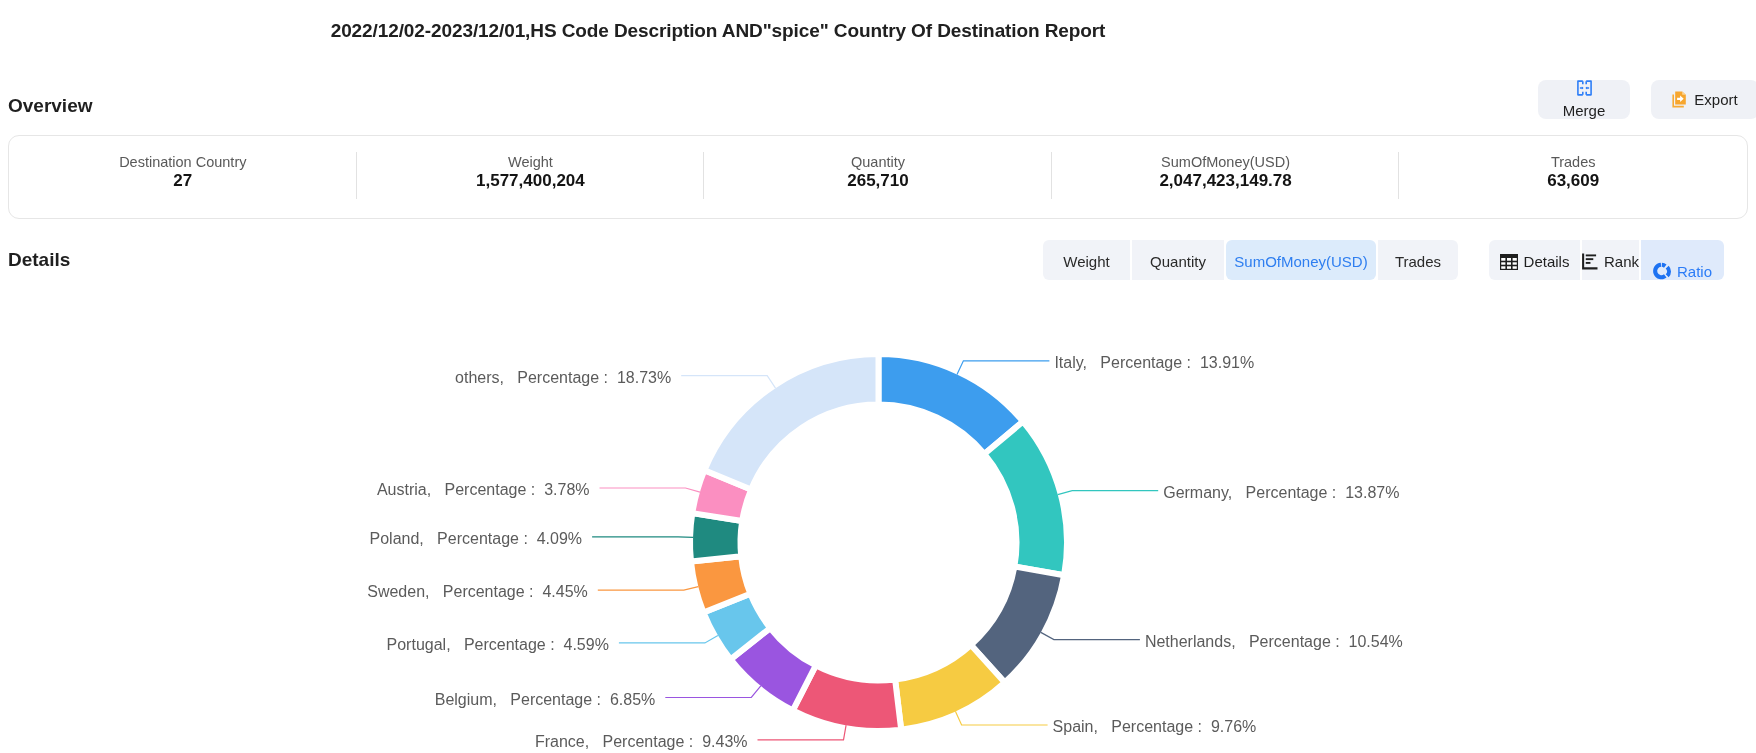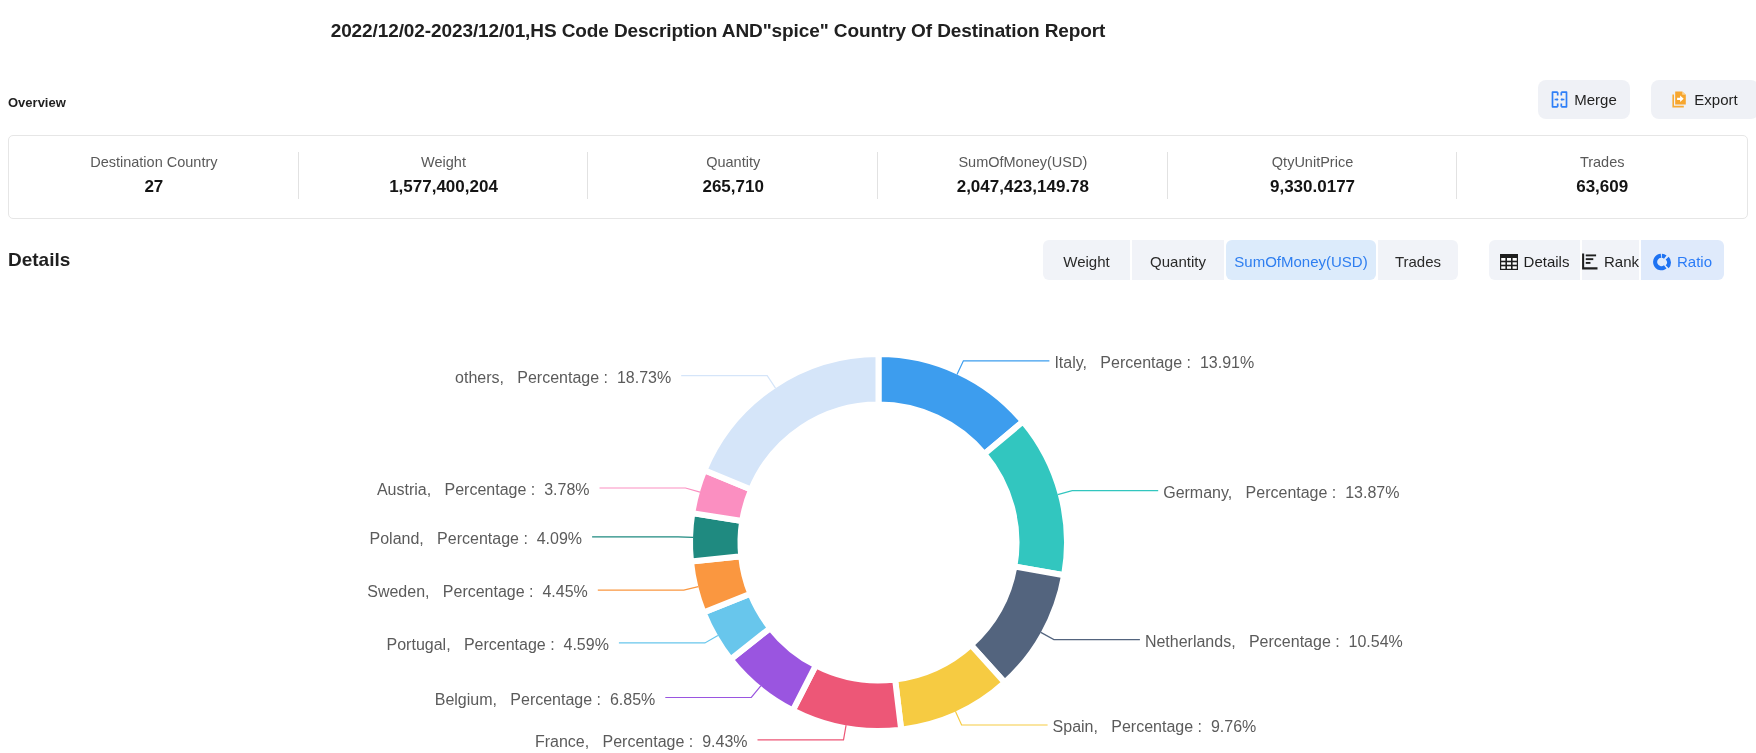--- a/index.html
+++ b/index.html
@@ -1,36 +1,36 @@
 <!DOCTYPE html>
 <html><head>
 <meta charset="utf-8">
 <style>
 * { margin:0; padding:0; box-sizing:border-box; }
 html,body { width:1756px; height:753px; background:#fff; font-family:"Liberation Sans", sans-serif; position:relative; overflow:hidden; }
 .title { position:absolute; top:20px; left:0; width:1436px; text-align:center; font-size:19px; font-weight:700; color:#202020; letter-spacing:-0.1px; }
-.overview-label { position:absolute; left:8px; top:95px; font-size:13px; font-weight:700; color:#1f1f1f; }
+.overview-label { position:absolute; left:8px; top:95px; font-size:19px; font-weight:700; color:#1f1f1f; }
 .btn { position:absolute; height:39px; background:#eff1f6; border-radius:8px; display:flex; align-items:center; justify-content:center; gap:6px; font-size:15px; color:#1f1f1f; }
-#btn-merge { left:1538px; top:80px; width:92px; }
+#btn-merge { left:1538px; top:80px; width:92px;flex-direction:column; }
 #btn-export { left:1651px; top:80px; width:108px; }
-.ovbox { position:absolute; left:8px; top:135px; width:1740px; height:84px; border:1px solid #e6e6e6; border-radius:5px; display:flex; }
+.ovbox { position:absolute; left:8px; top:135px; width:1740px; height:84px; border:1px solid #e6e6e6; border-radius:11px; display:flex; }
 .ovcol { flex:1; position:relative; text-align:center; padding-top:18px; }
 .ovcol .sep { position:absolute; right:0; top:16px; height:47px; width:1px; background:#e2e2e2; }
 .ovlabel { font-size:14.5px; color:#595959; line-height:17px; }
-.ovvalue { font-size:17px; font-weight:700; color:#141414; margin-top:6px; }
+.ovvalue { font-size:17px; font-weight:700; color:#141414; }
 .details-label { position:absolute; left:8px; top:249px; font-size:19px; font-weight:700; color:#1f1f1f; }
 .tabs { position:absolute; left:1043px; top:240px; height:40px; display:flex; gap:2px; }
 .tab { height:40px; line-height:44px; text-align:center; background:#f1f3f8; font-size:15px; color:#2a2a2a; }
 .tab:first-child { border-radius:6px 0 0 6px; }
 .tab:last-child { border-radius:0 6px 6px 0; }
 .tab.sel { background:#dcebfb; color:#2e7ef0; border-radius:6px; }
 .vbtns { position:absolute; left:1489px; top:240px; height:40px; display:flex; gap:2px; }
 .vbtn { height:40px; background:#f1f3f8; font-size:15px; color:#1f1f1f; display:flex; align-items:center; justify-content:center; gap:6px; padding-top:3px; box-sizing:border-box; }
 .vbtn:first-child { border-radius:6px 0 0 6px; }
-.vbtn:last-child { border-radius:0 6px 6px 0; }
+.vbtn:last-child { border-radius:0 6px 6px 0;align-items:flex-end; }
 .vbtn.sel { background:#dfeafb; color:#2b7cf7; }
 </style>
 </head>
 <body>
 <div class="title">2022/12/02-2023/12/01,HS Code Description AND"spice" Country Of Destination Report</div>
 <div class="overview-label">Overview</div>
 <div class="btn" id="btn-merge">
 <svg width="17" height="17" viewBox="0 0 17 17" fill="none">
 <path d="M6.7 1.2 H1.5 V15.8 H6.7 M6.7 1.2 V4.6 M6.7 15.8 V12.4" stroke="#2f7ff7" stroke-width="1.7" stroke-linejoin="round"></path>
 <path d="M10.3 1.2 H15.5 V15.8 H10.3 M10.3 1.2 V4.6 M10.3 15.8 V12.4" stroke="#2f7ff7" stroke-width="1.7" stroke-linejoin="round"></path>
@@ -61,25 +61,20 @@
       <div class="sep"></div>
     </div>
 <div class="ovcol">
       <div class="ovlabel">Quantity</div>
       <div class="ovvalue">265,710</div>
       <div class="sep"></div>
     </div>
 <div class="ovcol">
       <div class="ovlabel">SumOfMoney(USD)</div>
       <div class="ovvalue">2,047,423,149.78</div>
-      <div class="sep"></div>
-    </div>
-<div class="ovcol">
-      <div class="ovlabel">QtyUnitPrice</div>
-      <div class="ovvalue">9,330.0177</div>
       <div class="sep"></div>
     </div>
 <div class="ovcol">
       <div class="ovlabel">Trades</div>
       <div class="ovvalue">63,609</div>
     </div>
 </div>
 <div class="details-label">Details</div>
 <div class="tabs">
 <div class="tab" style="width:87px">Weight</div>

